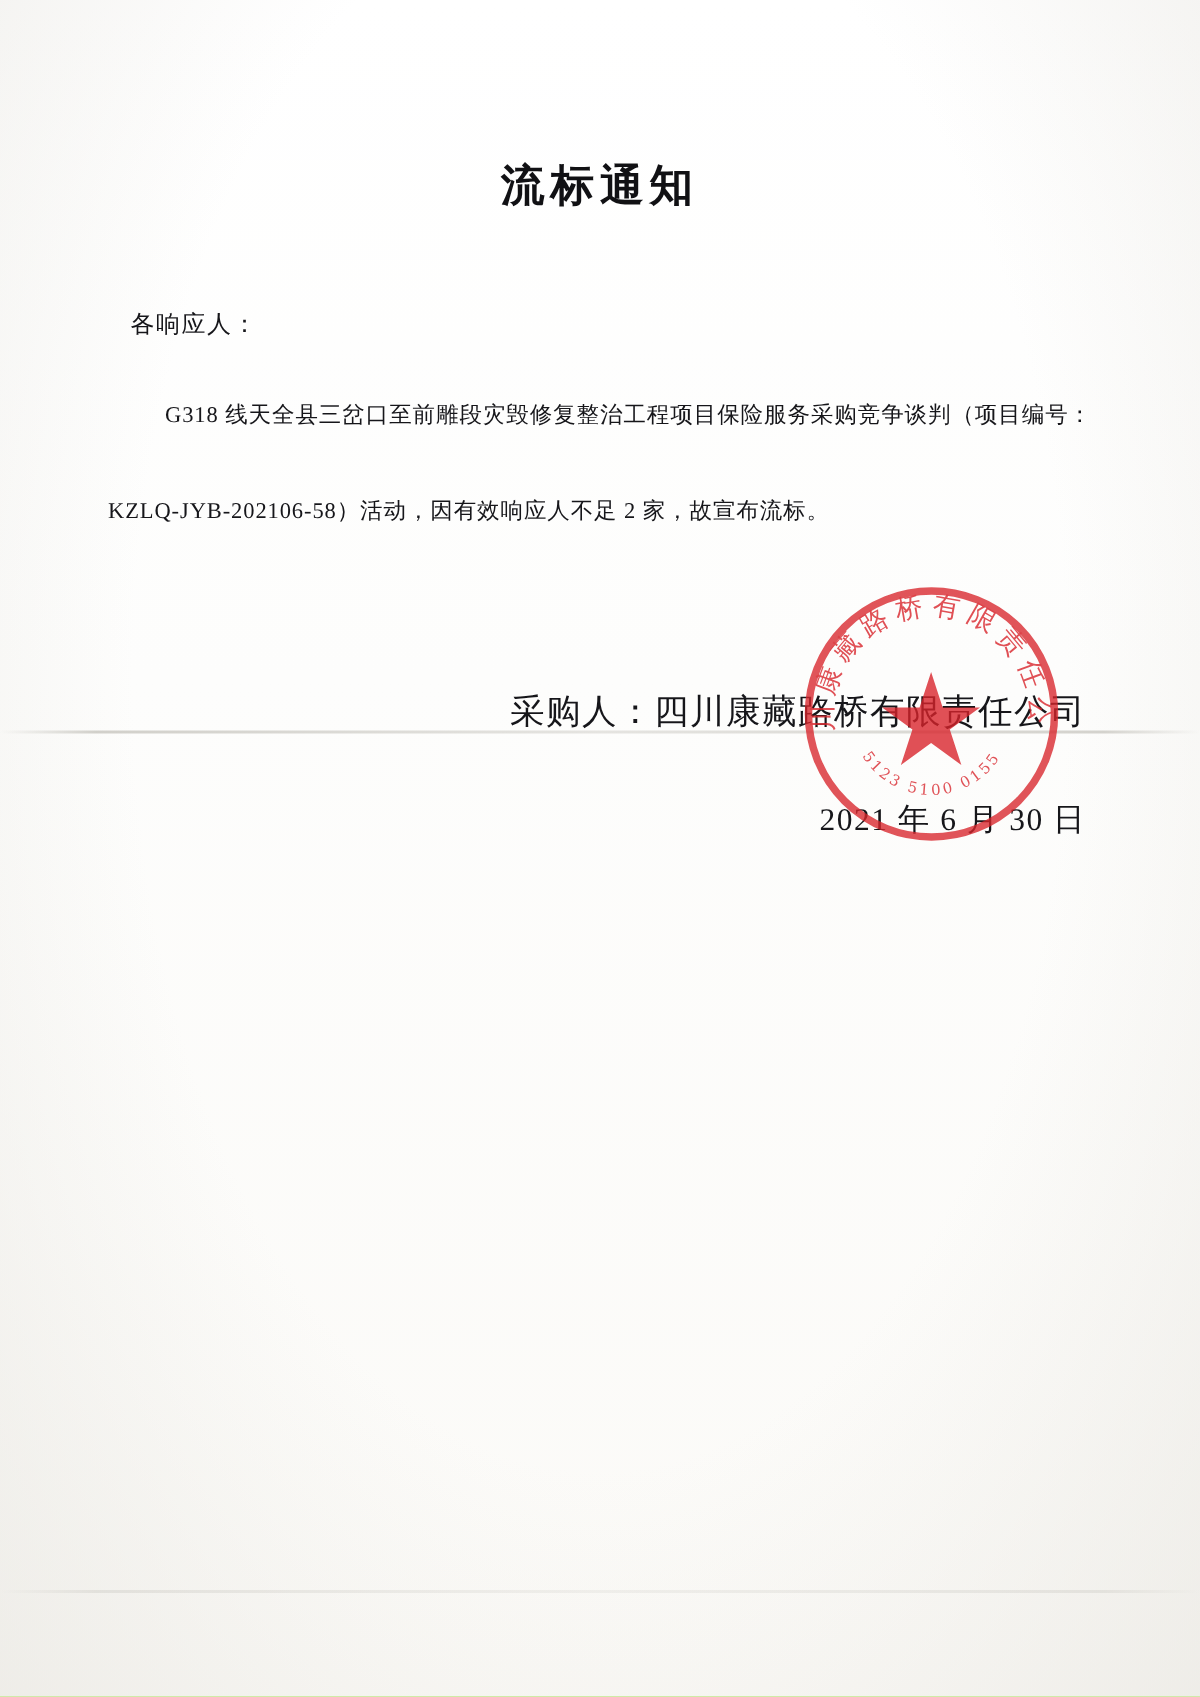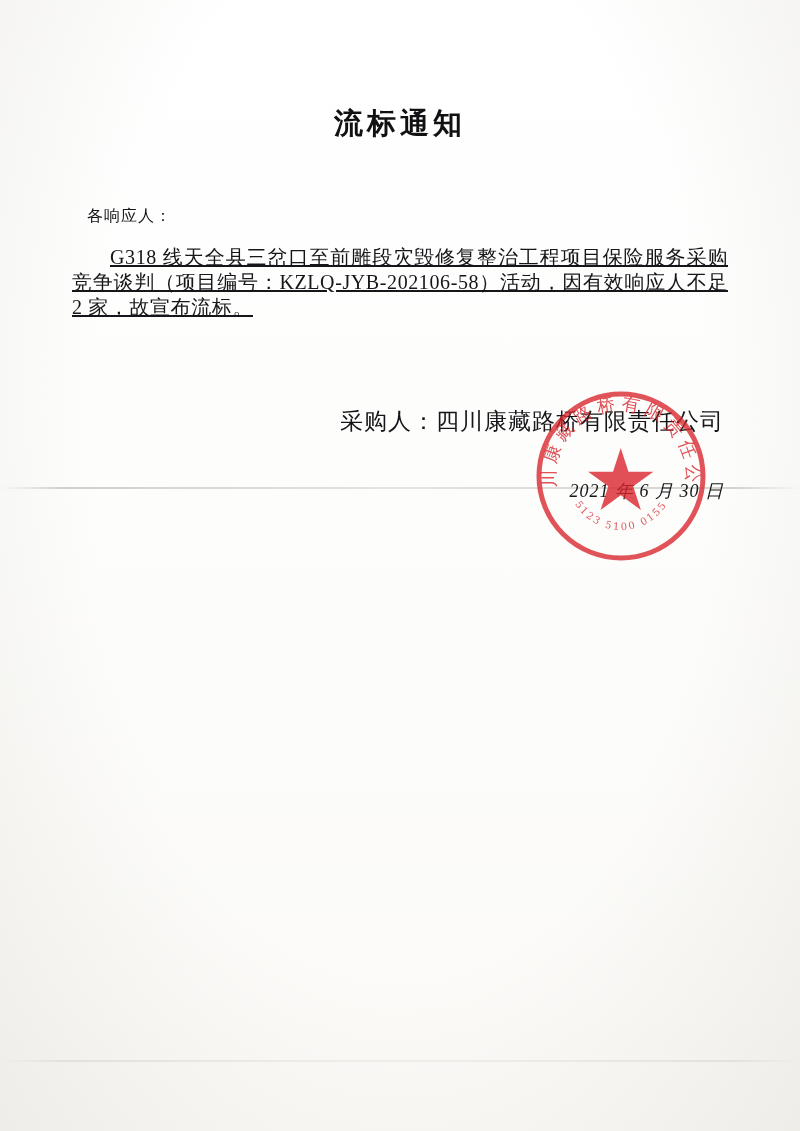--- a/index.html
+++ b/index.html
@@ -57,46 +57,44 @@
   }
   .salutation {
     margin-top: 62px;
     font-size: 16px;
     color: #16161a;
     letter-spacing: 1px;
     margin-left: 15px;
   }
   .body-text {
     margin-top: 18px;
-    font-size: 20px;
-    line-height: 25px;
+    font-size: 15px;
+    line-height: 64px;
     color: #16161a;
     text-align: justify;
     text-indent: 38px;
     letter-spacing: 0.6px;
-    text-decoration: underline;
   }
   .signature-block {
     margin-top: 86px;
     text-align: right;
     position: relative;
   }
   .signature-line {
     font-size: 23px;
     color: #16161a;
     letter-spacing: 1px;
     padding-right: 4px;
   }
   .date-line {
-    font-size: 18px;
+    font-size: 21px;
     color: #16161a;
     letter-spacing: 1px;
     margin-top: 42px;
     padding-right: 4px;
-    font-style: italic;
   }
   
   .seal {
     position: absolute;
     left: 533px;
     top: 388px;
     width: 176px;
     height: 176px;
     z-index: 6;
     opacity: 0.86;

